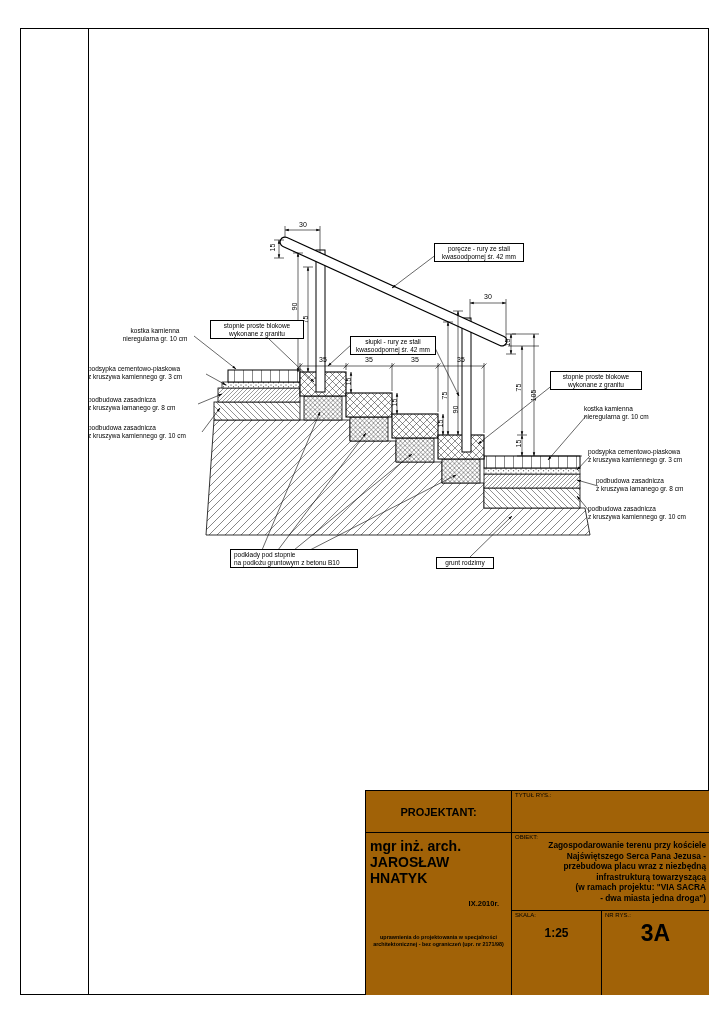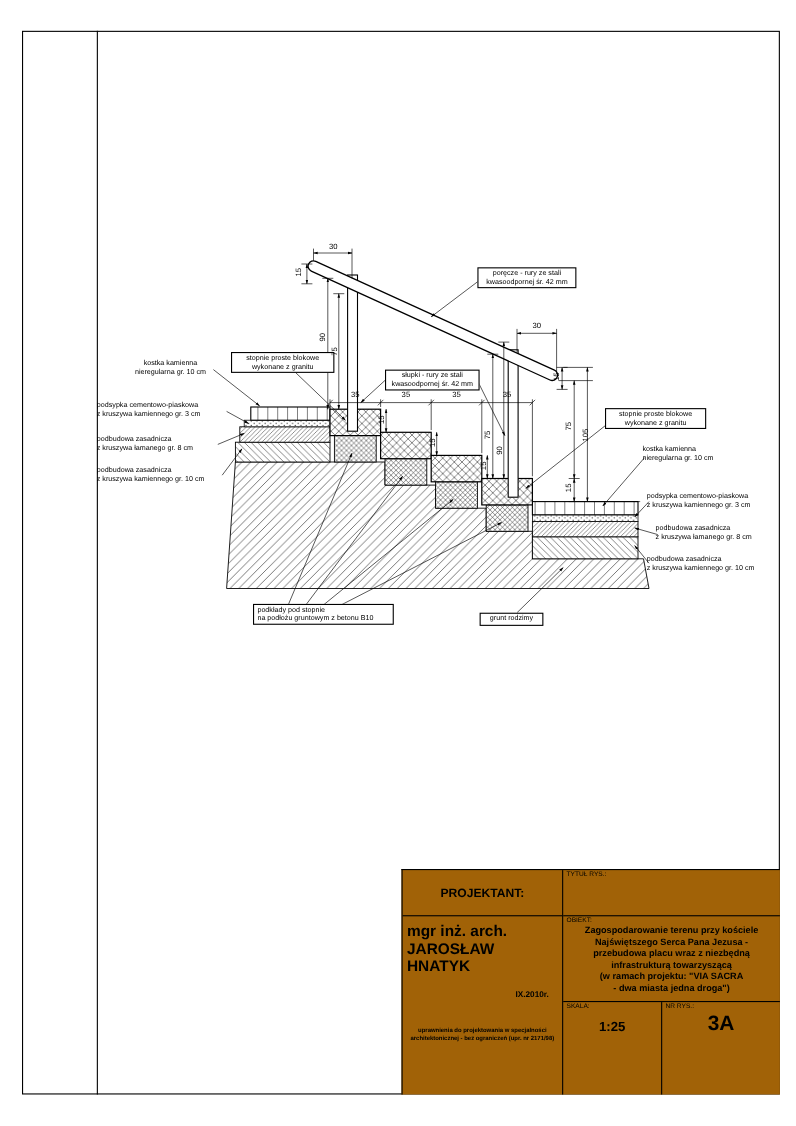--- a/index.html
+++ b/index.html
@@ -24,28 +24,28 @@
   .tb-namecell { flex:1; padding:5px 4px 2px 4px; }
   .tb-name { font-weight:bold; font-size:14px; text-align:left; }
   .tb-date { font-weight:bold; font-size:7.5px; text-align:right; padding-right:8px; margin-top:13px; }
   .tb-upr  { margin-top:26px; font-size:5.4px; font-weight:bold; text-align:center; white-space:pre-line; line-height:1.35; }
   .tb-right { flex:1; display:flex; flex-direction:column; }
   .tb-sec { border-bottom:1.2px solid #000; padding:1px 3px; }
   .tb-label { font-size:6px; }
   .tb-tytul { height:42px; }
   .tb-tytul-text { font-weight:bold; font-size:9.5px; text-align:center; white-space:pre-line; line-height:1.25; margin-top:1px; }
   .tb-obiekt { height:78px; }
-  .tb-obiekt-text { font-weight:bold; font-size:8.3px; text-align:center; white-space:pre-line; line-height:1.27; }
+  .tb-obiekt-text { font-weight:bold; font-size:8.3px; text-align:right; white-space:pre-line; line-height:1.27; }
   .tb-adres { height:42px; }
   .tb-adres-text { font-weight:bold; font-size:9px; text-align:center; white-space:pre-line; line-height:1.3; margin-top:2px; }
   .tb-bottom { flex:1; display:flex; border-bottom:0; }
   .tb-skala { width:90px; border-right:1.2px solid #000; padding:1px 3px; }
   .tb-skala-val { font-weight:bold; font-size:12px; text-align:center; margin-top:8px; }
   .tb-nr { flex:1; padding:1px 3px; }
-  .tb-nr-val { font-weight:bold; font-size:19px; text-align:center; margin-top:2px; }
+  .tb-nr-val { font-weight:bold; font-size:23px; text-align:center; margin-top:2px; }
 
   .dl { stroke:#000; stroke-width:0.6; }
   .ld { stroke:#000; stroke-width:0.6; }
 </style>
 </head>
 <body>
 
 <div class="page">
   <div class="sheet-border"></div>
   <div class="margin-line"></div>

